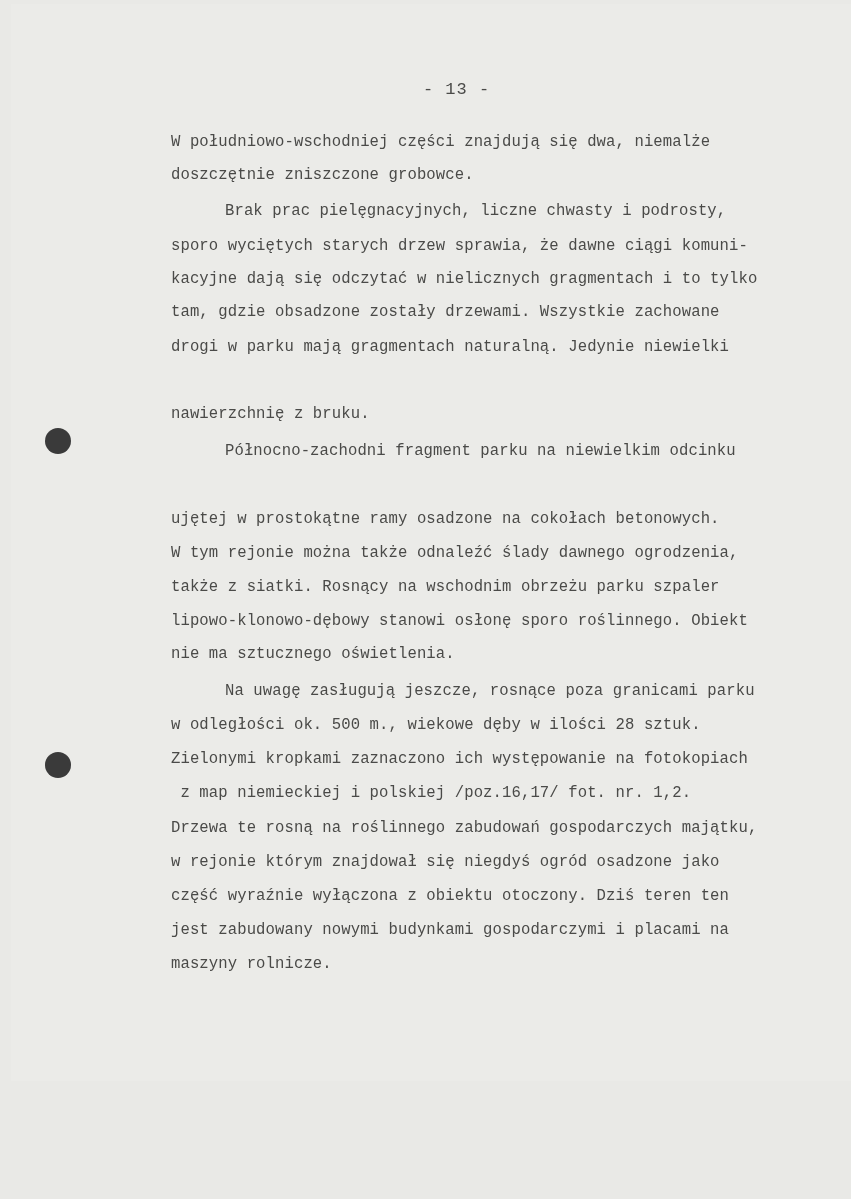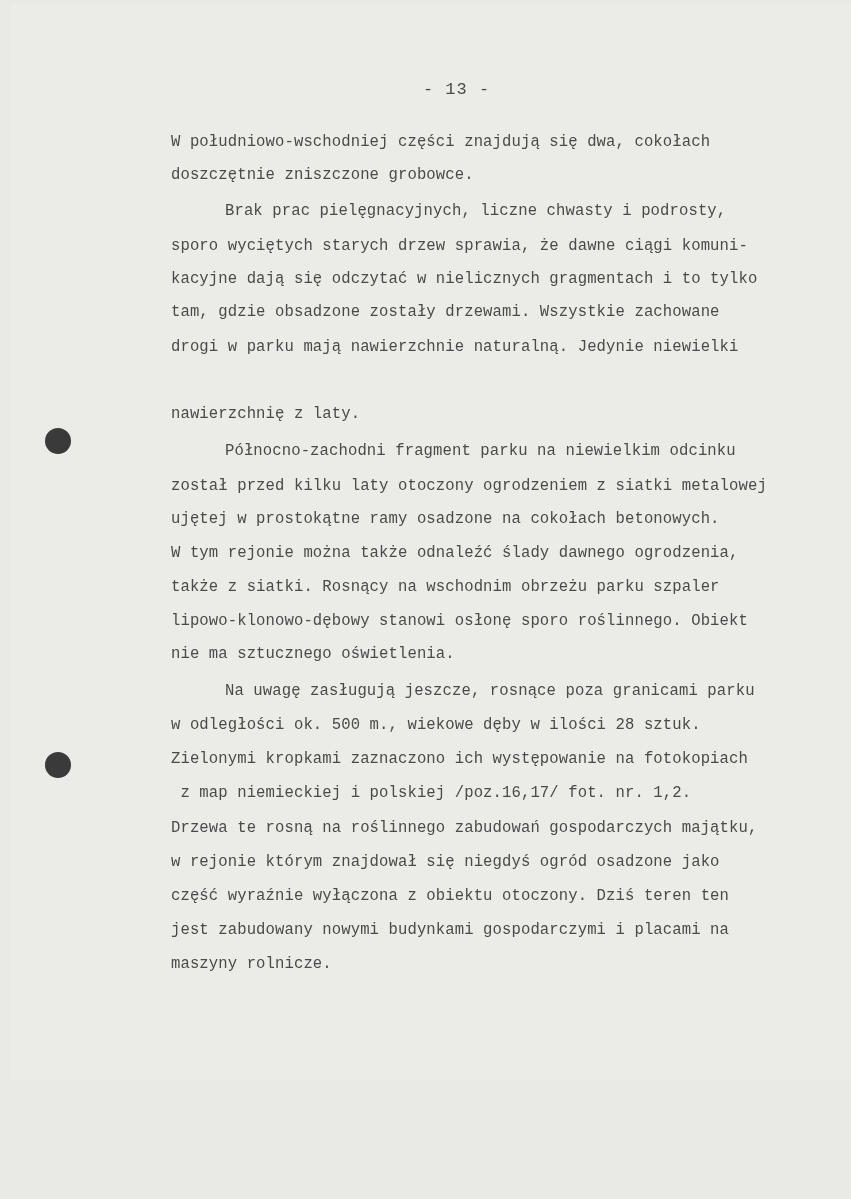--- a/index.html
+++ b/index.html
@@ -29,30 +29,29 @@
     position: absolute; width: 26px; height: 26px; border-radius: 50%;
     background: #3a3a3a;
   }
 </style>
 </head>
 <body>
 
 <div class="page">
   <div class="page-number">- 13 -</div>
 
-  <div class="text-line" style="top:128px">W południowo-wschodniej części znajdują się dwa, cokołach</div>
+  <div class="text-line" style="top:128px">W południowo-wschodniej części znajdują się dwa, niemalże</div>
   <div class="text-line" style="top:161px">doszczętnie zniszczone grobowce.</div>
   <div class="text-line" style="top:232px">sporo wyciętych starych drzew sprawia, że dawne ciągi komuni-</div>
   <div class="text-line" style="top:197px;left:214px">Brak prac pielęgnacyjnych, liczne chwasty i podrosty,</div>
   <div class="text-line" style="top:265px">kacyjne dają się odczytać w nielicznych gragmentach i to tylko</div>
   <div class="text-line" style="top:298px">tam, gdzie obsadzone zostały drzewami. Wszystkie zachowane</div>
-  <div class="text-line" style="top:333px">drogi w parku mają nawierzchnie naturalną. Jedynie niewielki</div>
-  <div class="text-line" style="top:400px">nawierzchnię z laty.</div>
+  <div class="text-line" style="top:333px">drogi w parku mają gragmentach naturalną. Jedynie niewielki</div>
+  <div class="text-line" style="top:400px">nawierzchnię z bruku.</div>
   <div class="text-line" style="top:437px;left:214px">Północno-zachodni fragment parku na niewielkim odcinku</div>
-  <div class="text-line" style="top:472px">został przed kilku laty otoczony ogrodzeniem z siatki metalowej</div>
   <div class="text-line" style="top:505px">ujętej w prostokątne ramy osadzone na cokołach betonowych.</div>
   <div class="text-line" style="top:573px">także z siatki. Rosnący na wschodnim obrzeżu parku szpaler</div>
   <div class="text-line" style="top:539px">W tym rejonie można także odnaleźć ślady dawnego ogrodzenia,</div>
   <div class="text-line" style="top:607px">lipowo-klonowo-dębowy stanowi osłonę sporo roślinnego. Obiekt</div>
   <div class="text-line" style="top:640px">nie ma sztucznego oświetlenia.</div>
   <div class="text-line" style="top:677px;left:214px">Na uwagę zasługują jeszcze, rosnące poza granicami parku</div>
   <div class="text-line" style="top:711px">w odległości ok. 500 m., wiekowe dęby w ilości 28 sztuk.</div>
   <div class="text-line" style="top:745px">Zielonymi kropkami zaznaczono ich występowanie na fotokopiach</div>
   <div class="text-line" style="top:779px"> z map niemieckiej i polskiej /poz.16,17/ fot. nr. 1,2.</div>
   <div class="text-line" style="top:814px">Drzewa te rosną na roślinnego zabudowań gospodarczych majątku,</div>

